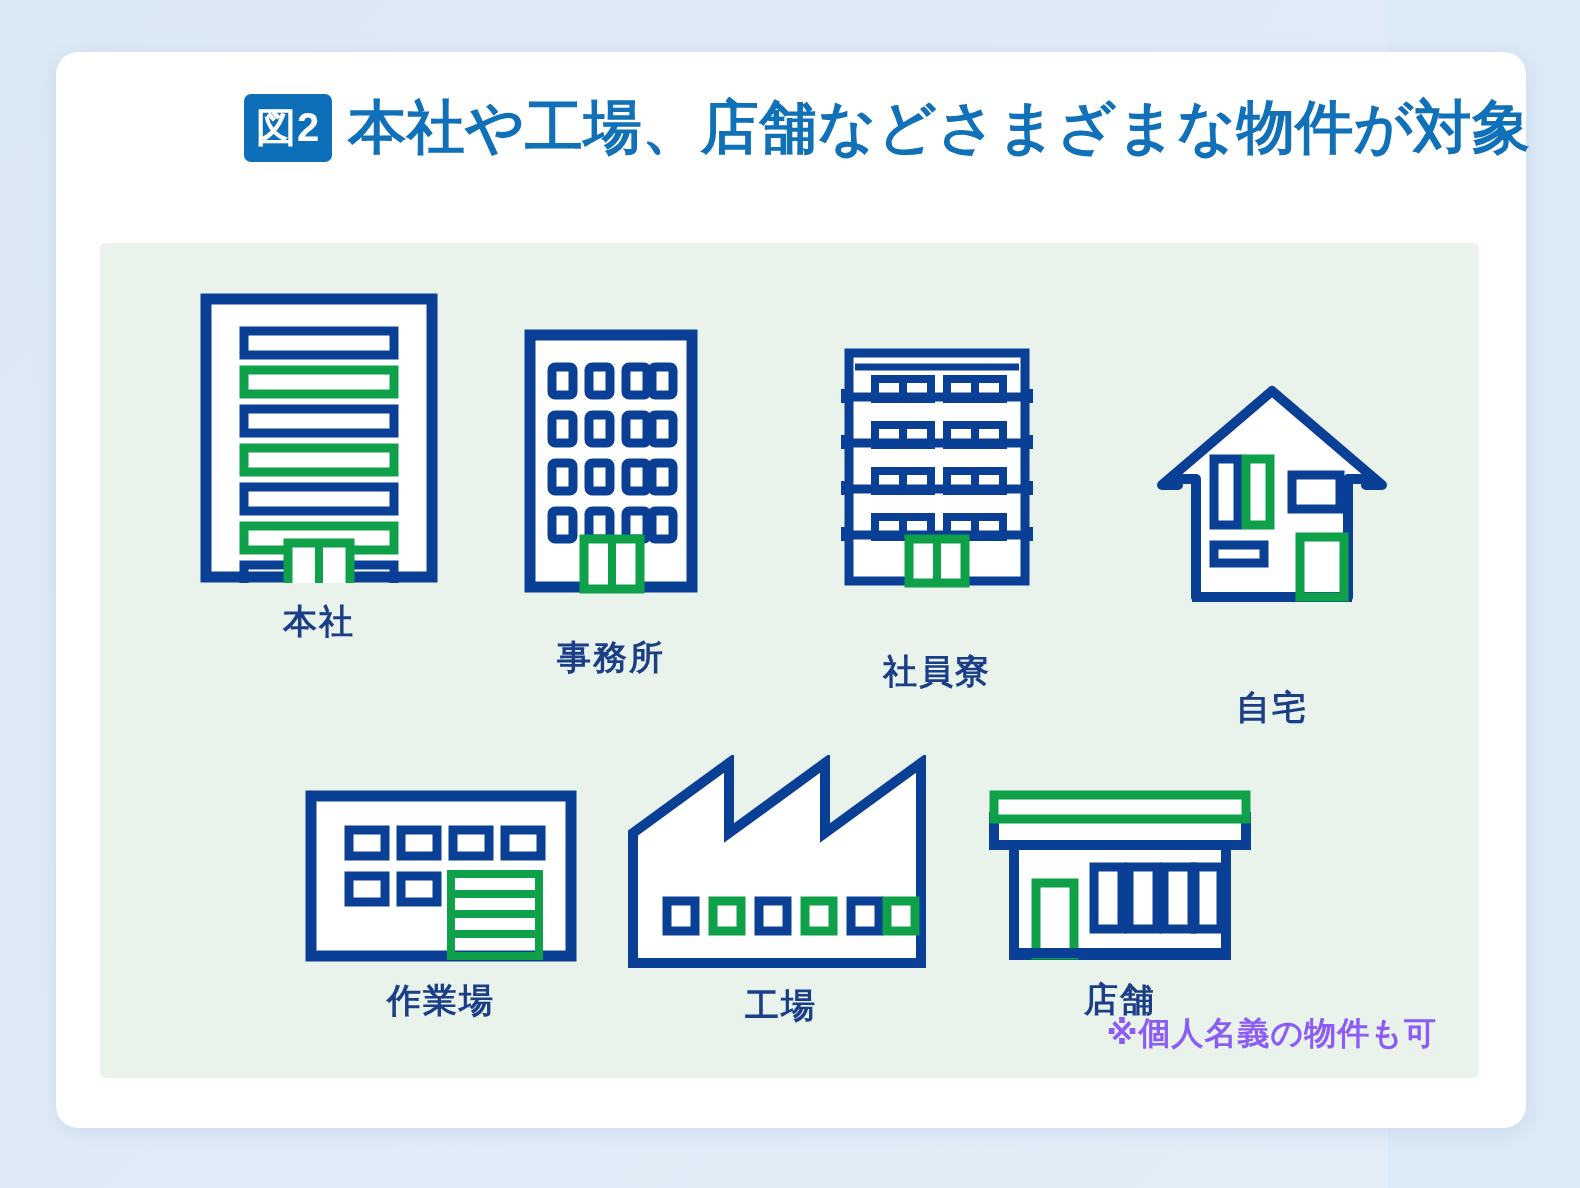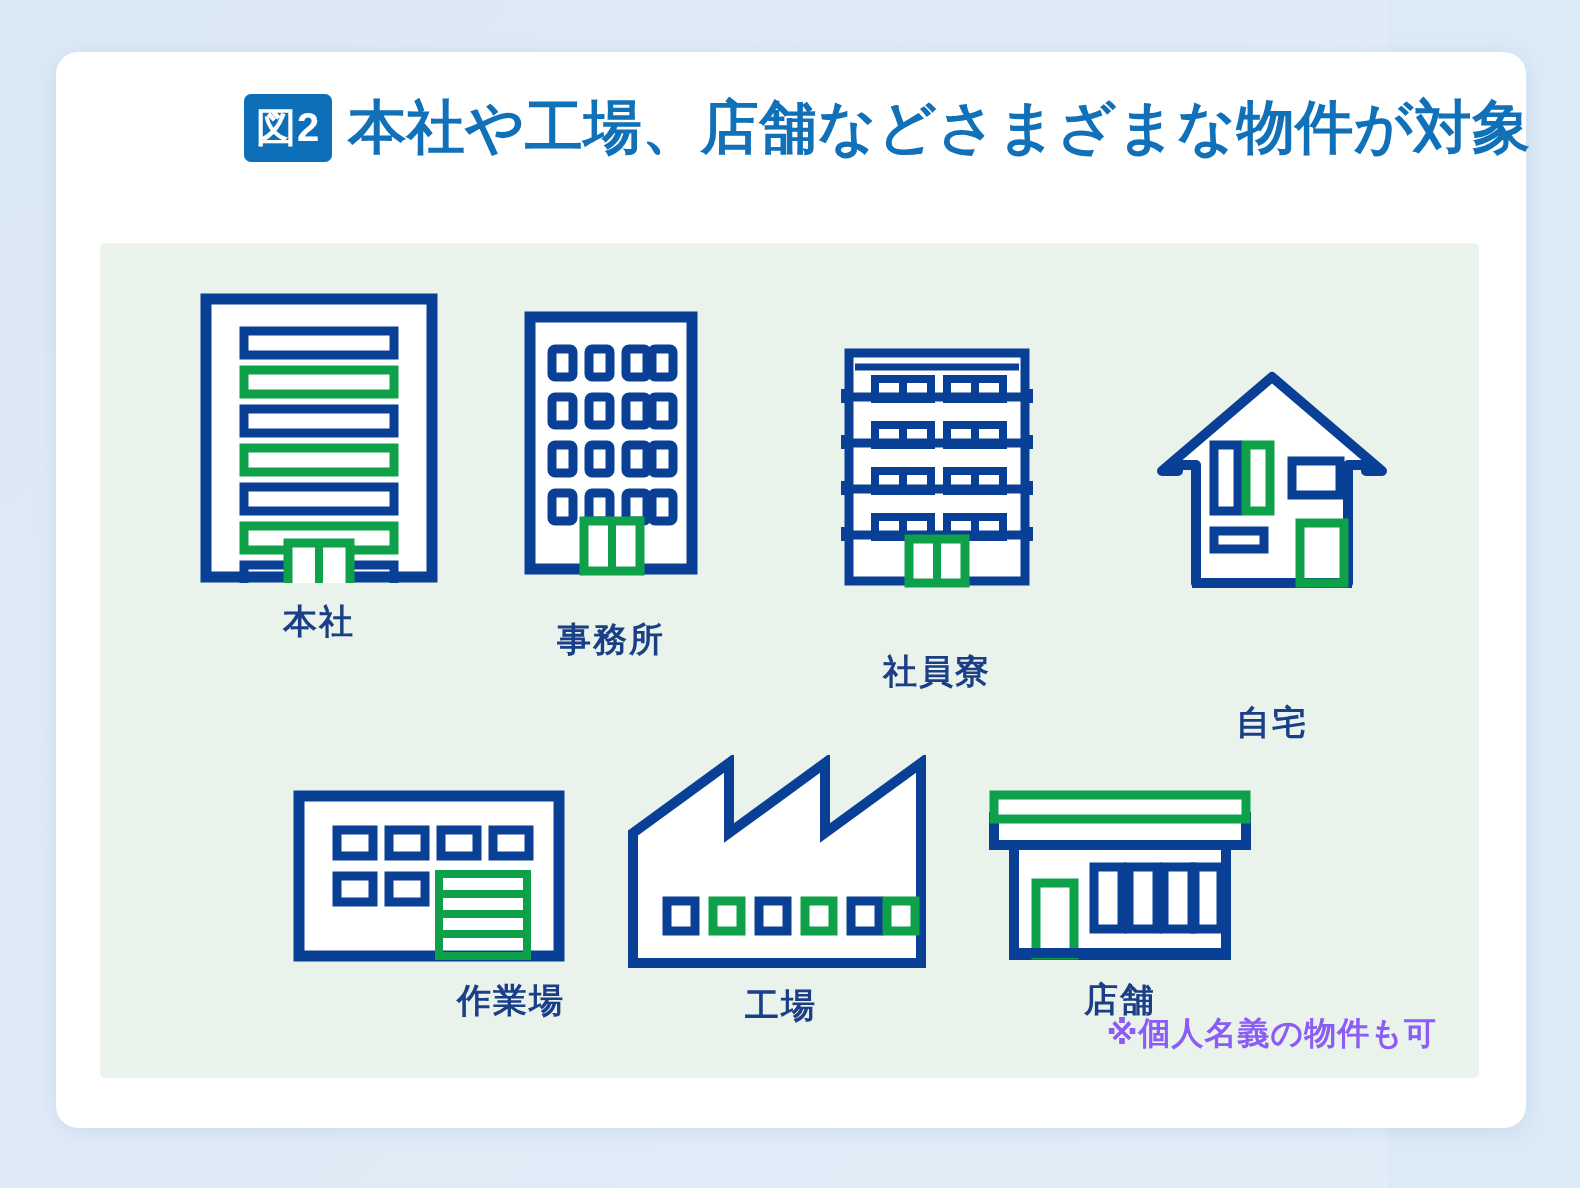--- a/index.html
+++ b/index.html
@@ -84,25 +84,25 @@
   .icon-label {
     color: #1b3f86;
     font-size: 34px;
     font-weight: bold;
     letter-spacing: 2px;
     white-space: nowrap;
   }
 
   
   #cell-hq      { left: 58px;  top: 50px; padding-left: 42px; }
-  #cell-office  { left: 392px; top: 36px; }
+  #cell-office  { left: 392px; top: 54px; }
   #cell-dorm    { left: 727px; top: 50px; }
-  #cell-home    { left: 1052px;top: 50px; gap: 29px; }
-  
-  #cell-work    { left: 193px; top: 512px; align-items: flex-end; }
+  #cell-home    { left: 1052px;top: 64px; }
+  
+  #cell-work    { left: 205px; top: 512px; }
   #cell-factory { left: 525px; top: 512px; }
   #cell-shop    { left: 888px; top: 512px; text-align: center; }
 
   .r1-label { margin-top: 16px; }
   .r2-label { margin-top: 12px; }
 
   #footnote {
     position: absolute;
     right: 42px;
     bottom: 22px;

